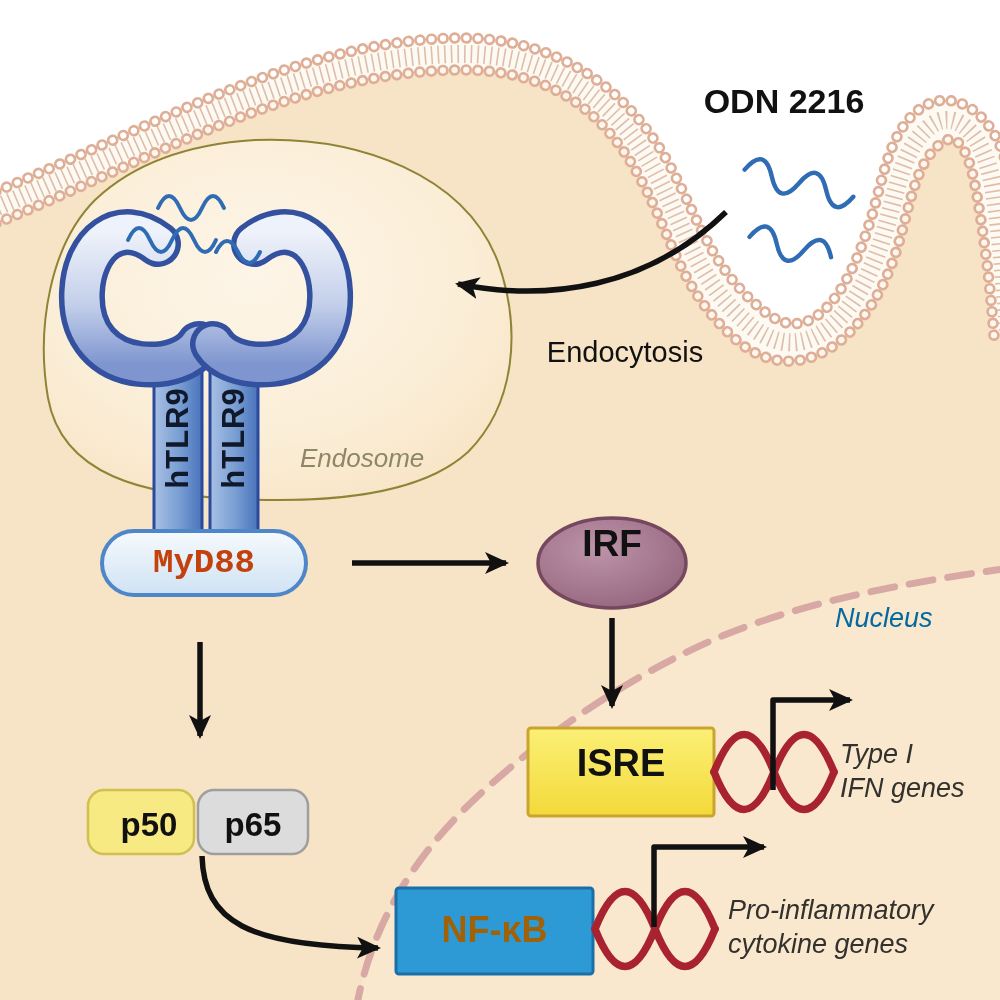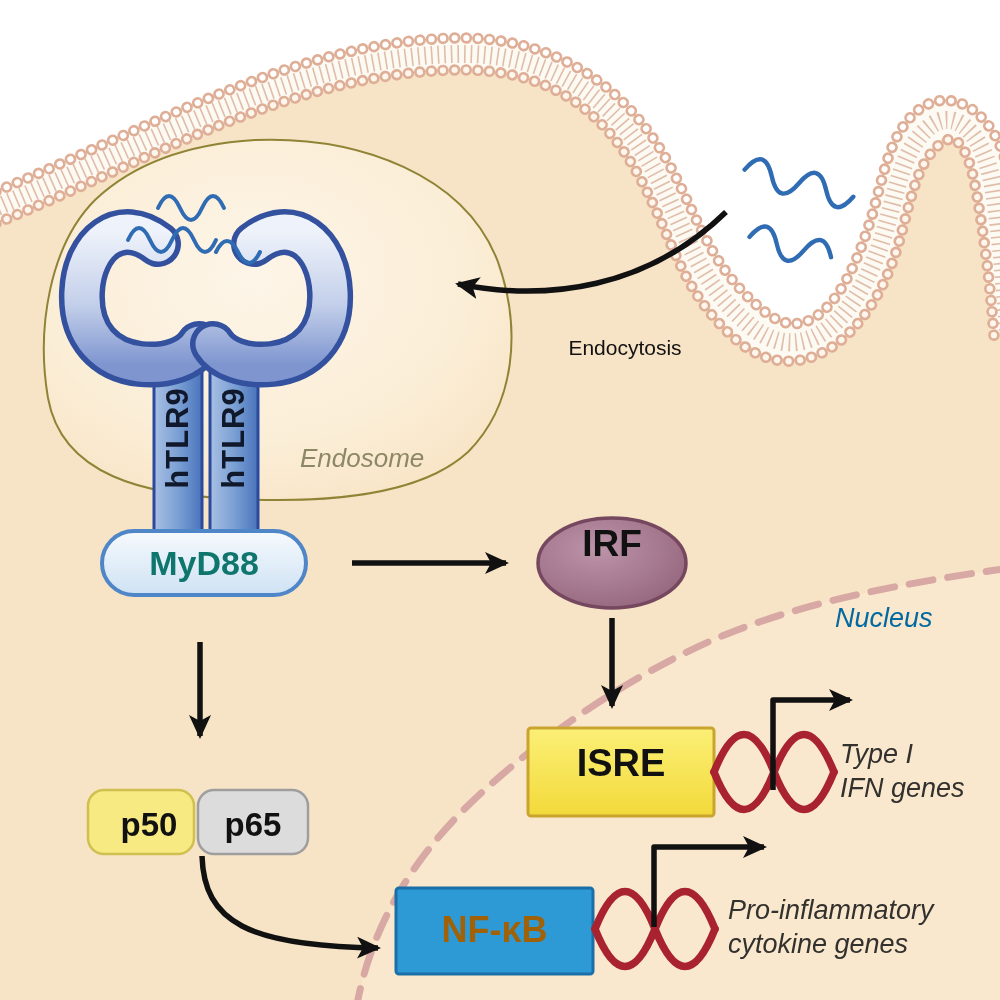--- a/index.html
+++ b/index.html
@@ -8,27 +8,27 @@
     background:#f7e3c5;
     font-family:"Liberation Sans", sans-serif;
   }
   #diagram-svg{position:absolute;left:0;top:0;width:1000px;height:1000px;}
   .lbl{position:absolute;color:#111;white-space:nowrap;}
   .center{text-align:center;}
   .right{text-align:left;}
   .bold{font-weight:bold;}
   .italic{font-style:italic;}
   .odn{left:668px;top:82px;width:232px;font-size:34px;}
-  .endocytosis{left:515px;top:336px;width:220px;font-size:21px;}
+  .endocytosis{left:515px;top:336px;width:220px;font-size:29px;}
   .endosome-lbl{left:300px;top:443px;width:165px;font-size:26px;color:#8c8866;}
   .nucleus-lbl{left:835px;top:603px;width:150px;font-size:27px;color:#0369a1;}
   .htlr9{width:180px;height:34px;font-size:31px;line-height:34px;transform:rotate(-90deg);text-align:center;color:#10182b;letter-spacing:1px;}
   .htlr9.left{left:88px;top:421px;}
   .htlr9.right{left:144px;top:421px;}
-  .myd88{left:104px;top:544px;width:200px;font-size:34px;color:#0f766e;}
+  .myd88{left:104px;top:544px;width:200px;font-size:34px;color:#c2410c;font-family:Liberation Mono, monospace;}
   .irf{left:542px;top:523px;width:140px;font-size:37px;}
   .isre{left:528px;top:742px;width:186px;font-size:38px;}
   .p50{left:88px;top:806px;width:122px;font-size:33px;}
   .p65{left:198px;top:806px;width:110px;font-size:33px;text-align:center;}
   .nfkb{left:396px;top:909px;width:197px;font-size:36px;color:#a16207;}
   .genes{font-size:27px;line-height:34px;color:#33312e;white-space:normal;}
   .genes span{display:block;}
   .type1{left:840px;top:737px;width:170px;}
   .proinflam{left:728px;top:893px;width:278px;}
 </style>
@@ -150,20 +150,21 @@
       <path d="M 726,212 C 648,288 548,302 458,284" marker-end="url(#ah)"></path>
       <path d="M 352,563 L 506,563" marker-end="url(#ah)"></path>
       <path d="M 200,642 L 200,736" marker-end="url(#ah)"></path>
       <path d="M 612,618 L 612,706" marker-end="url(#ah)"></path>
       <path d="M 202,856 C 204,922 248,946 378,948" marker-end="url(#ah)"></path>
       <path d="M 773,790 L 773,700 L 850,700" marker-end="url(#ah)"></path>
       <path d="M 654,927 L 654,847 L 764,847" marker-end="url(#ah)"></path>
     </g>
   </svg>
 
+  <div class="lbl odn bold center">ODN 2216</div>
   <div class="lbl endocytosis center">Endocytosis</div>
   <div class="lbl endosome-lbl italic right">Endosome</div>
   <div class="lbl nucleus-lbl italic right">Nucleus</div>
 
   <div class="lbl htlr9 left bold">hTLR9</div>
   <div class="lbl htlr9 right bold">hTLR9</div>
 
   <div class="lbl myd88 bold center">MyD88</div>
   <div class="lbl irf bold center">IRF</div>
   <div class="lbl isre bold center">ISRE</div>

